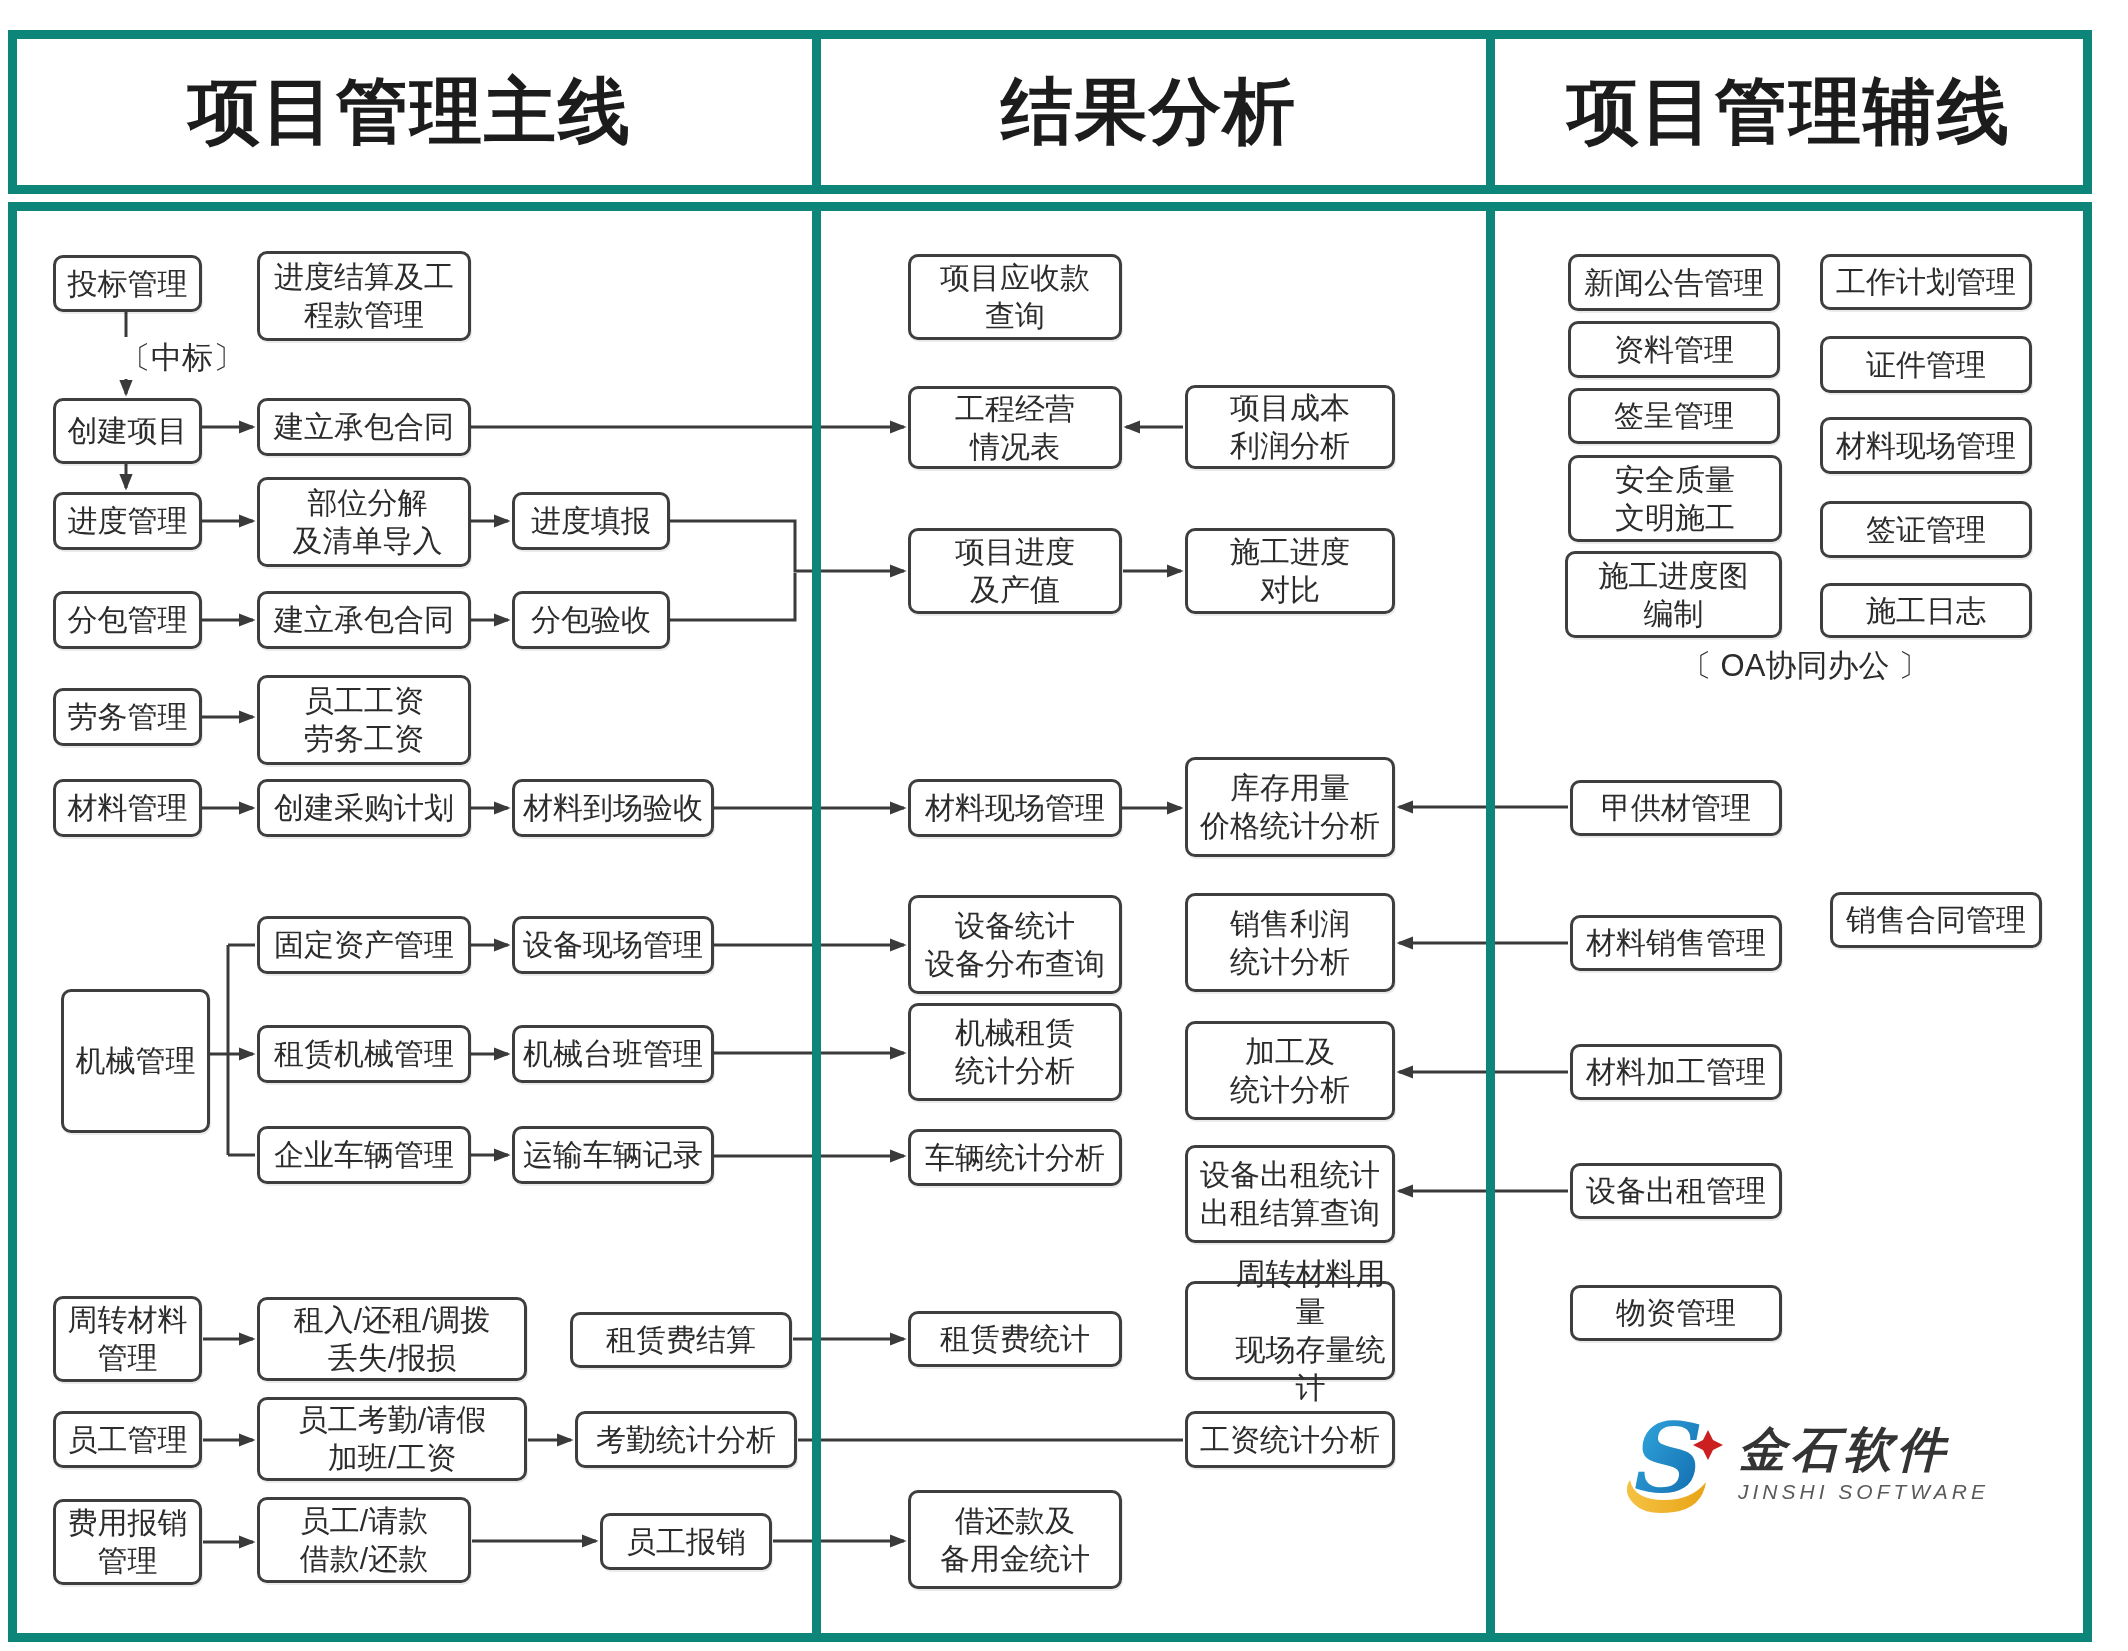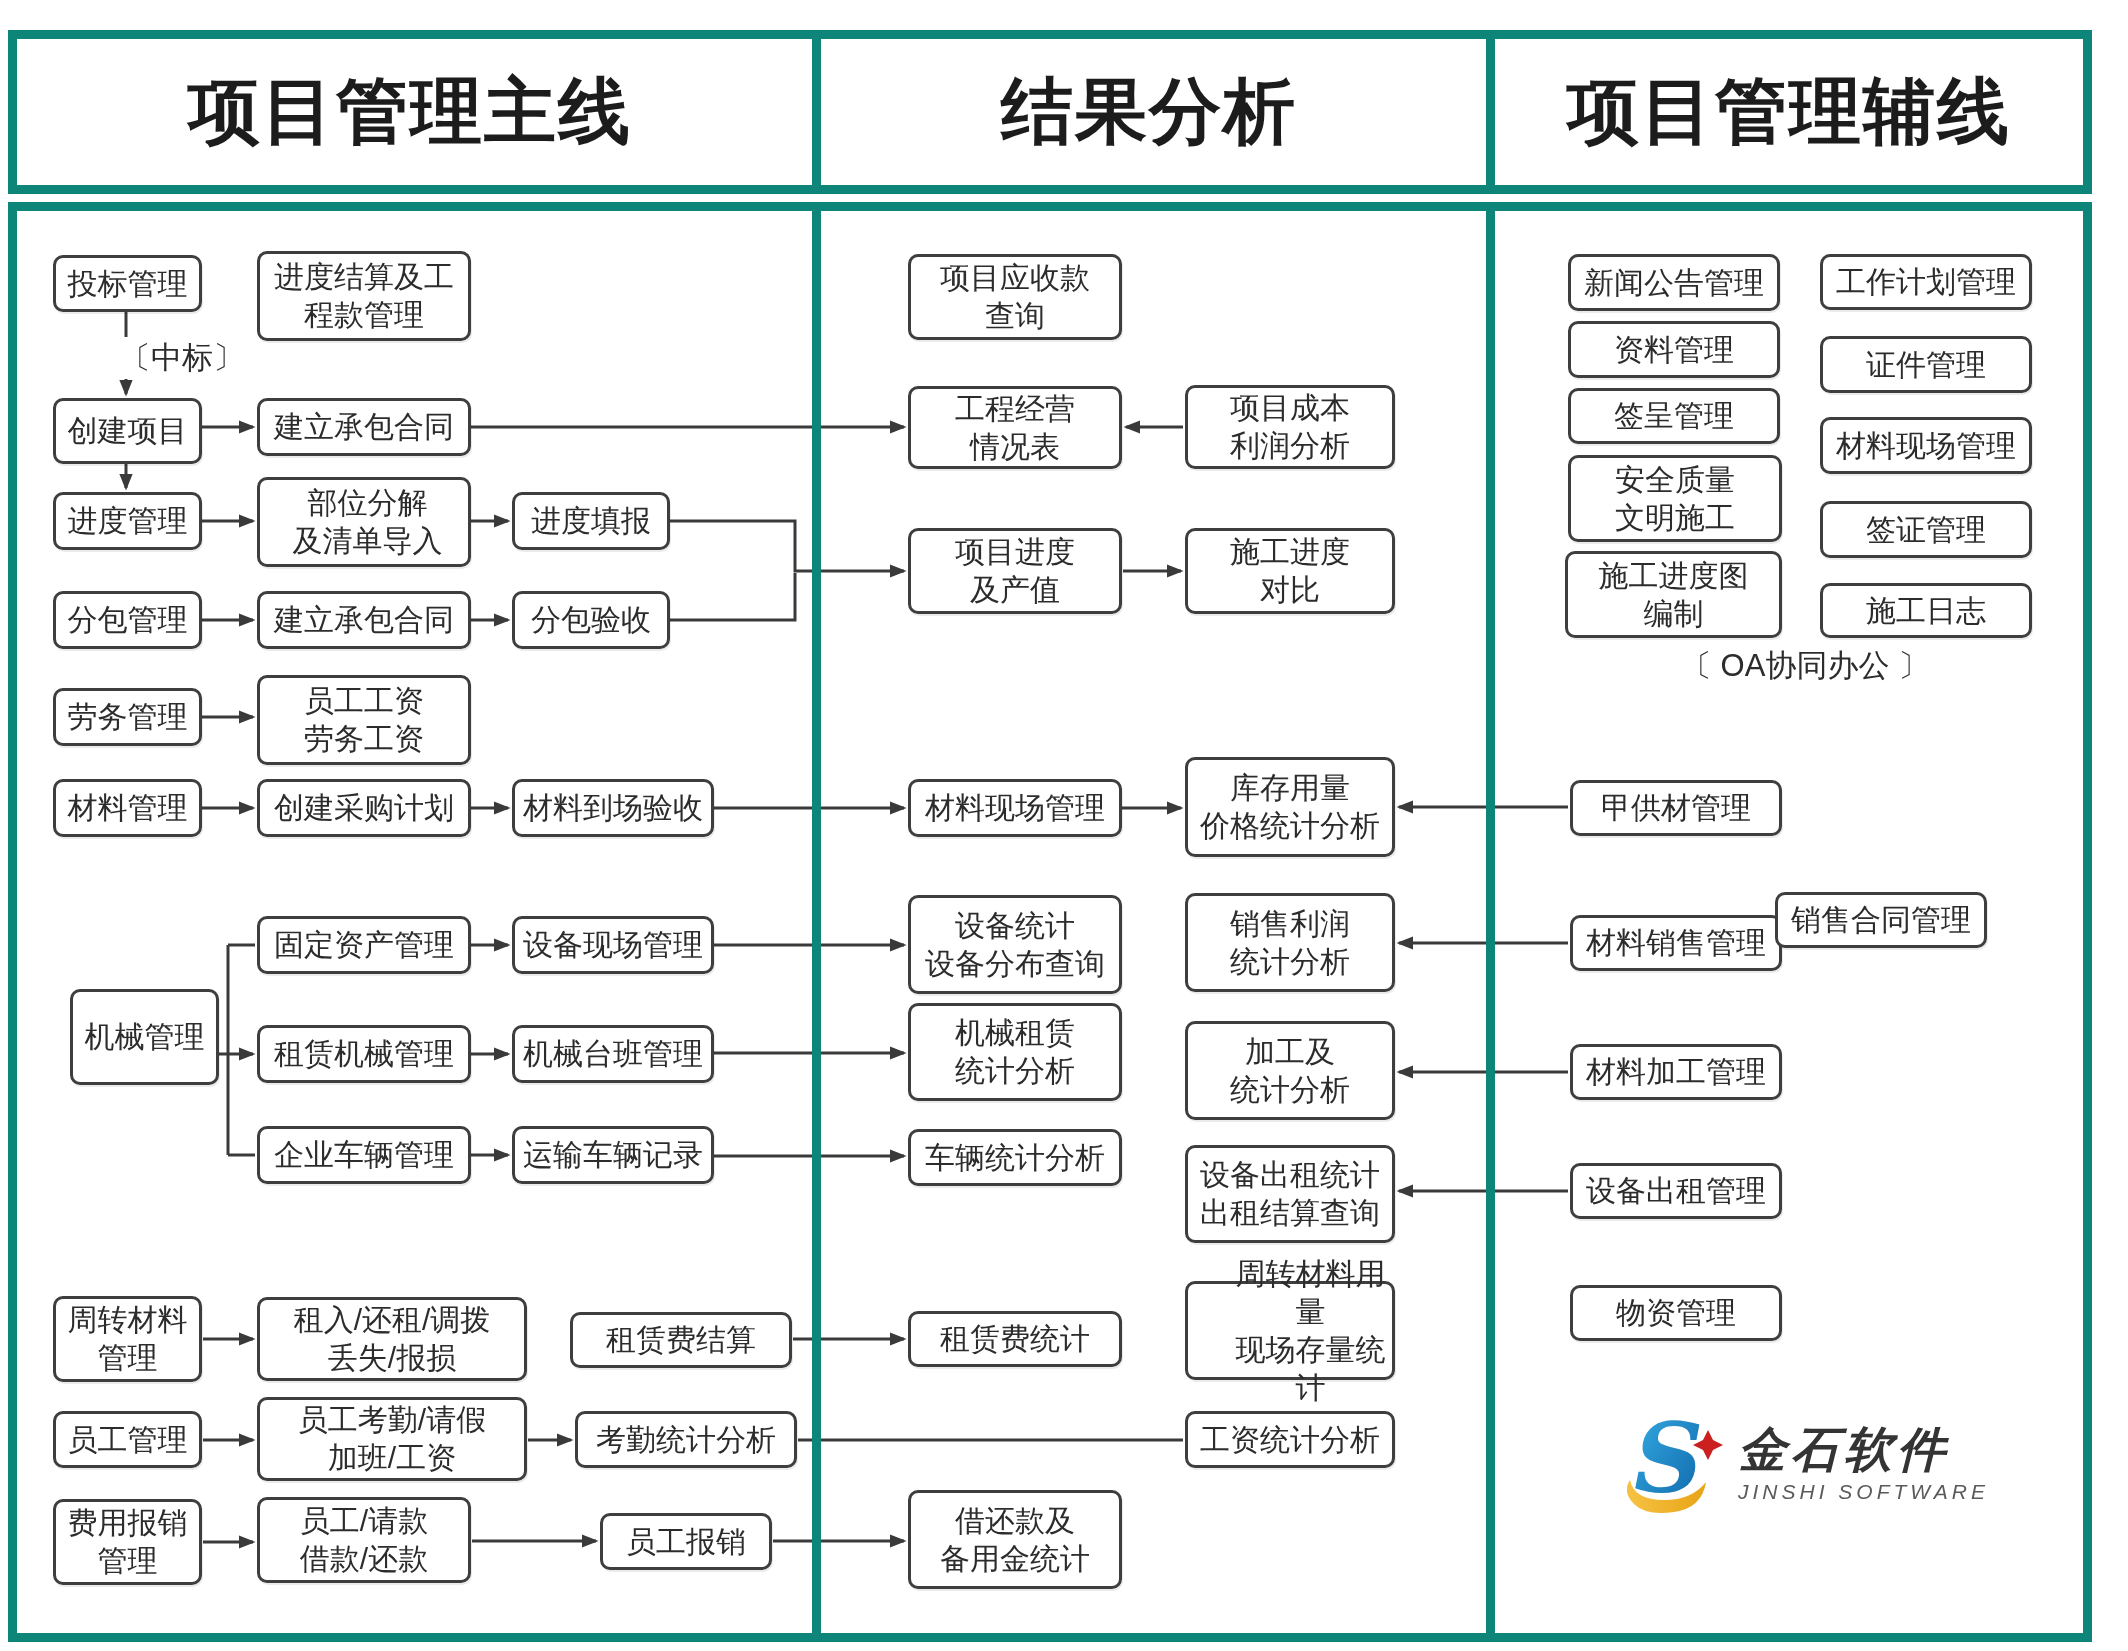--- a/index.html
+++ b/index.html
@@ -125,21 +125,21 @@
     <div class="node" style="left: 257px; top: 591px; width: 214px; height: 58px;">建立承包合同</div>
     <div class="node" style="left: 512px; top: 591px; width: 158px; height: 58px;">分包验收</div>
     <div class="node" style="left: 53px; top: 688px; width: 149px; height: 58px;">劳务管理</div>
     <div class="node" style="left: 257px; top: 675px; width: 214px; height: 90px;">员工工资
 劳务工资</div>
     <div class="node" style="left: 53px; top: 779px; width: 149px; height: 58px;">材料管理</div>
     <div class="node" style="left: 257px; top: 779px; width: 214px; height: 58px;">创建采购计划</div>
     <div class="node" style="left: 512px; top: 779px; width: 202px; height: 58px;">材料到场验收</div>
     <div class="node" style="left: 257px; top: 916px; width: 214px; height: 58px;">固定资产管理</div>
     <div class="node" style="left: 512px; top: 916px; width: 202px; height: 58px;">设备现场管理</div>
-    <div class="node" style="left: 70px; top: 989px; width: 149px; height: 96px;">机械管理</div>
+    <div class="node" style="left: 61px; top: 989px; width: 149px; height: 144px;">机械管理</div>
     <div class="node" style="left: 257px; top: 1025px; width: 214px; height: 58px;">租赁机械管理</div>
     <div class="node" style="left: 512px; top: 1025px; width: 202px; height: 58px;">机械台班管理</div>
     <div class="node" style="left: 257px; top: 1126px; width: 214px; height: 58px;">企业车辆管理</div>
     <div class="node" style="left: 512px; top: 1126px; width: 202px; height: 58px;">运输车辆记录</div>
     <div class="node" style="left: 53px; top: 1296px; width: 149px; height: 86px;">周转材料
 管理</div>
     <div class="node" style="left: 257px; top: 1297px; width: 270px; height: 84px;">租入/还租/调拨
 丢失/报损</div>
     <div class="node" style="left: 570px; top: 1312px; width: 222px; height: 56px;">租赁费结算</div>
     <div class="node" style="left: 53px; top: 1411px; width: 149px; height: 57px;">员工管理</div>
@@ -188,17 +188,17 @@
     <div class="node" style="left: 1568px; top: 388px; width: 212px; height: 56px;">签呈管理</div>
     <div class="node" style="left: 1820px; top: 417px; width: 212px; height: 57px;">材料现场管理</div>
     <div class="node" style="left: 1568px; top: 455px; width: 214px; height: 87px;">安全质量
 文明施工</div>
     <div class="node" style="left: 1820px; top: 501px; width: 212px; height: 57px;">签证管理</div>
     <div class="node" style="left: 1565px; top: 551px; width: 217px; height: 87px;">施工进度图
 编制</div>
     <div class="node" style="left: 1820px; top: 583px; width: 212px; height: 55px;">施工日志</div>
     <div class="node" style="left: 1570px; top: 780px; width: 212px; height: 56px;">甲供材管理</div>
     <div class="node" style="left: 1570px; top: 915px; width: 212px; height: 56px;">材料销售管理</div>
-    <div class="node" style="left: 1775px; top: 892px; width: 212px; height: 56px;">销售合同管理</div>
+    <div class="node" style="left: 1830px; top: 892px; width: 212px; height: 56px;">销售合同管理</div>
     <div class="node" style="left: 1570px; top: 1044px; width: 212px; height: 56px; text-align: center;">材料加工管理</div>
     <div class="node" style="left: 1570px; top: 1163px; width: 212px; height: 56px;">设备出租管理</div>
     <div class="node" style="left: 1570px; top: 1285px; width: 212px; height: 56px;">物资管理</div>
   </div>
 
 </body></html>

